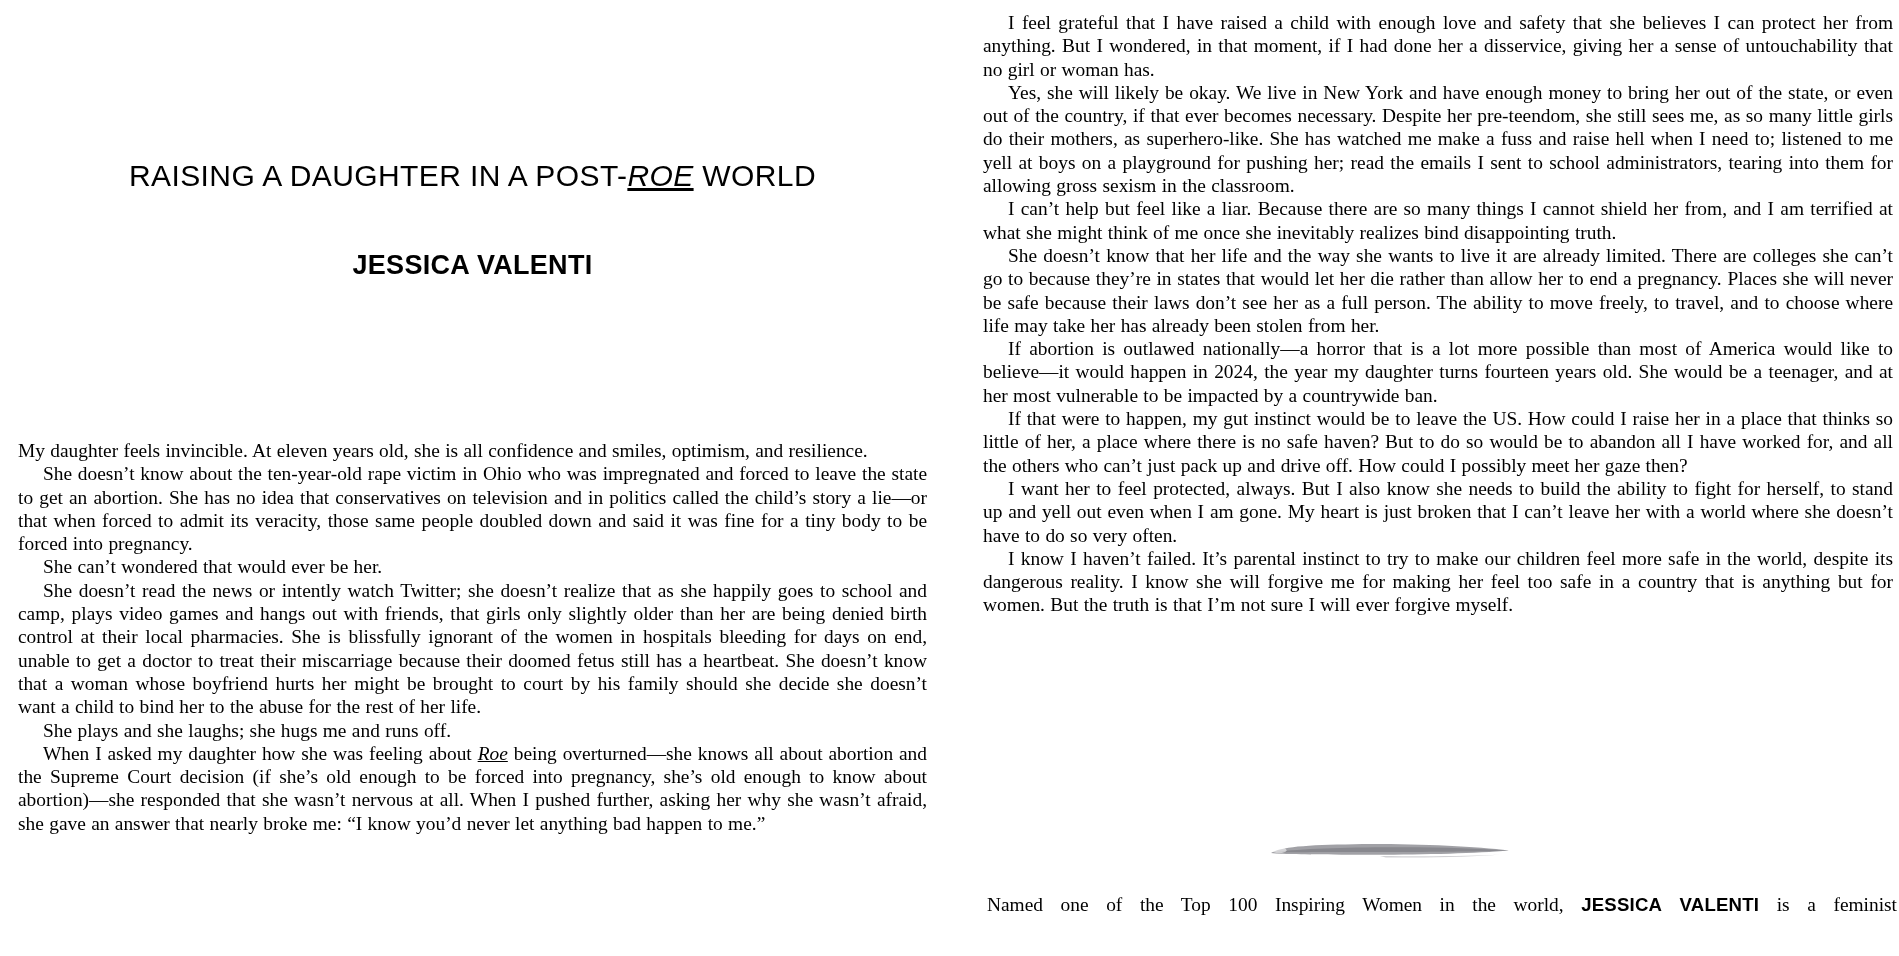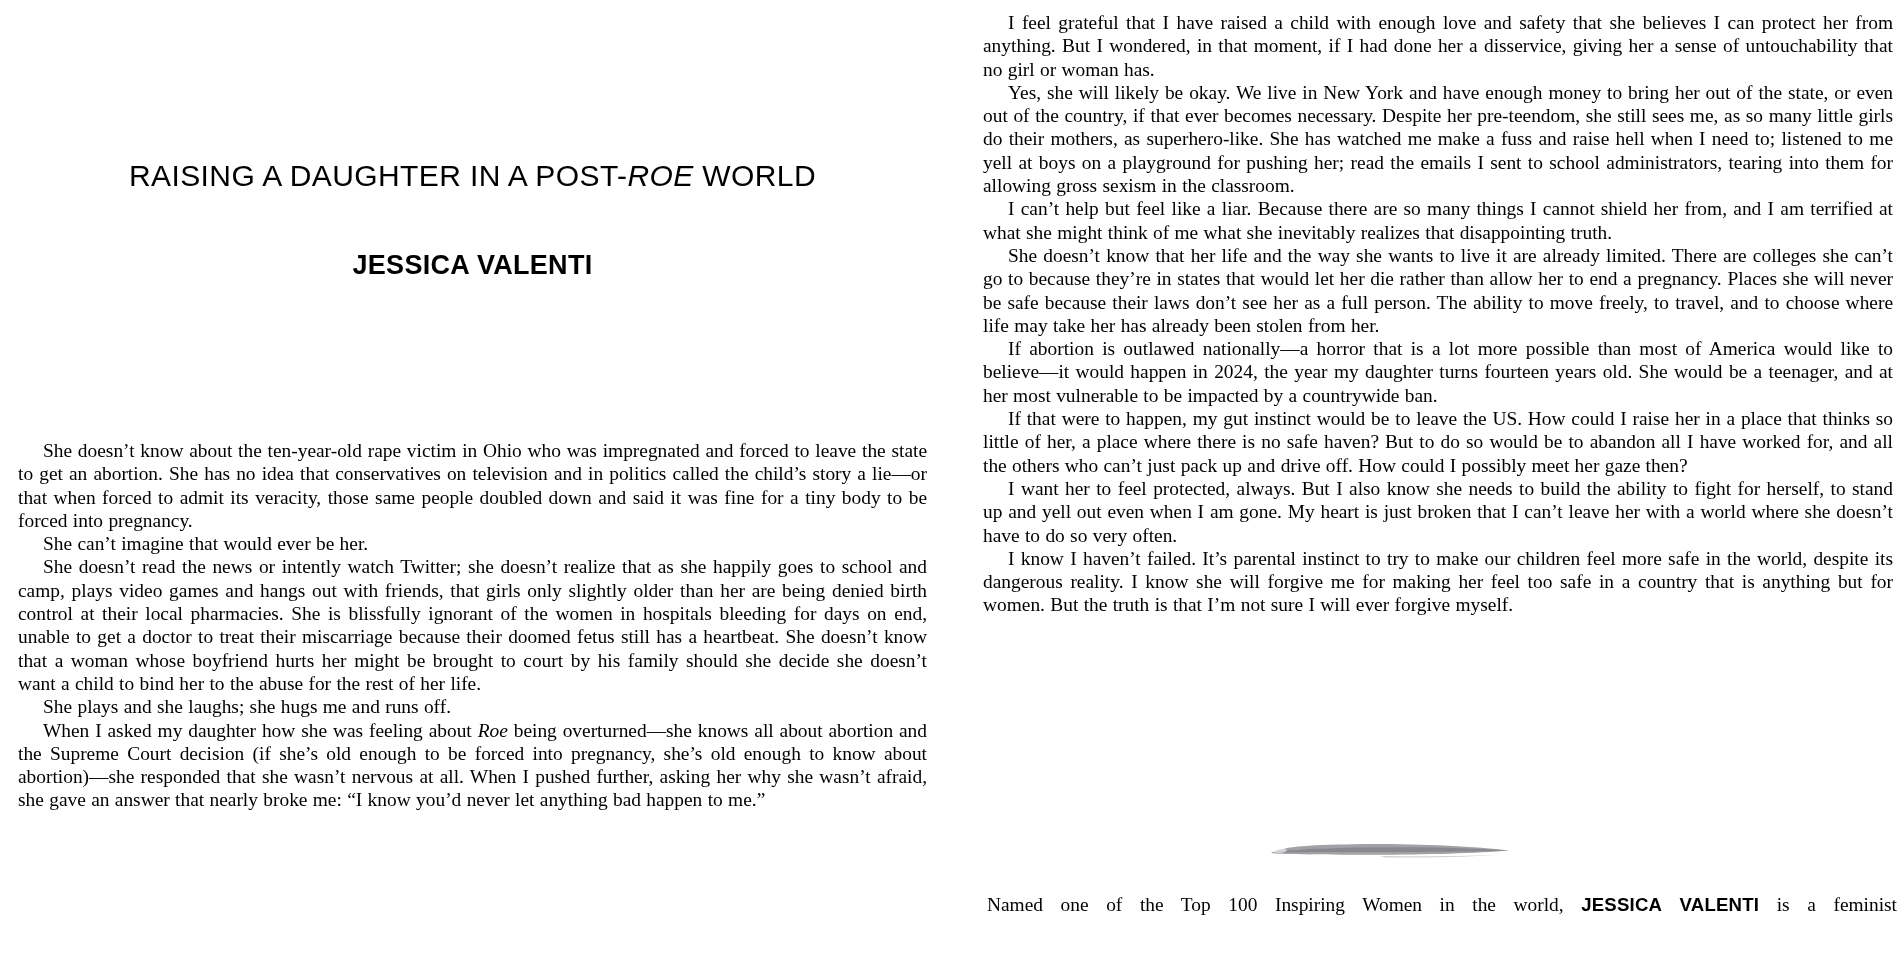--- a/index.html
+++ b/index.html
@@ -35,21 +35,21 @@
   .body-left  { top:439px; }
   .body-right { top:11px; }
 
   .para {
     text-align:justify;
     font-size:19.4px;
     line-height:23.3px;
     word-spacing:0.5px;
   }
   .para.indent { text-indent:25px; }
-  .it { font-style:italic; }
+  .it { font-style:italic;text-decoration:underline; }
 
   .scribble {
     position:absolute; left:279px; top:838px;
     width:252px; height:26px;
   }
 
   .bio {
     position:absolute; top:893px; left:4px; width:100%;
     text-align:justify; text-align-last:justify;
     font-size:19.4px; line-height:23.3px;
@@ -60,33 +60,34 @@
     letter-spacing:0.2px;
   }
 </style>
 </head>
 <body>
 
 <div class="col col-left">
   <div class="doc-title"><span>RAISING A DAUGHTER IN A POST-</span><span class="it">ROE</span><span> WORLD</span></div>
   <div class="doc-author">JESSICA VALENTI</div>
   <div class="body-text body-left">
+      <p class="para"><span>My daughter feels invincible. At eleven years old, she is all confidence and smiles, optimism, and resilience.</span></p>
       <p class="para indent"><span>She doesn’t know about the ten-year-old rape victim in Ohio who was impregnated and forced to leave the state to get an abortion. She has no idea that conservatives on television and in politics called the child’s story a lie—or that when forced to admit its veracity, those same people doubled down and said it was fine for a tiny body to be forced into pregnancy.</span></p>
-      <p class="para indent"><span>She can’t imagine that would ever be her.</span></p>
+      <p class="para indent"><span>She can’t wondered that would ever be her.</span></p>
       <p class="para indent"><span>She doesn’t read the news or intently watch Twitter; she doesn’t realize that as she happily goes to school and camp, plays video games and hangs out with friends, that girls only slightly older than her are being denied birth control at their local pharmacies. She is blissfully ignorant of the women in hospitals bleeding for days on end, unable to get a doctor to treat their miscarriage because their doomed fetus still has a heartbeat. She doesn’t know that a woman whose boyfriend hurts her might be brought to court by his family should she decide she doesn’t want a child to bind her to the abuse for the rest of her life.</span></p>
       <p class="para indent"><span>She plays and she laughs; she hugs me and runs off.</span></p>
       <p class="para indent"><span>When I asked my daughter how she was feeling about </span><span class="it">Roe</span><span> being overturned—she knows all about abortion and the Supreme Court decision (if she’s old enough to be forced into pregnancy, she’s old enough to know about abortion)—she responded that she wasn’t nervous at all. When I pushed further, asking her why she wasn’t afraid, she gave an answer that nearly broke me: “I know you’d never let anything bad happen to me.”</span></p>
     </div>
 </div>
 
 <div class="col col-right">
   <div class="body-text body-right">
       <p class="para indent"><span>I feel grateful that I have raised a child with enough love and safety that she believes I can protect her from anything. But I wondered, in that moment, if I had done her a disservice, giving her a sense of untouchability that no girl or woman has.</span></p>
       <p class="para indent"><span>Yes, she will likely be okay. We live in New York and have enough money to bring her out of the state, or even out of the country, if that ever becomes necessary. Despite her pre-teendom, she still sees me, as so many little girls do their mothers, as superhero-like. She has watched me make a fuss and raise hell when I need to; listened to me yell at boys on a playground for pushing her; read the emails I sent to school administrators, tearing into them for allowing gross sexism in the classroom.</span></p>
-      <p class="para indent"><span>I can’t help but feel like a liar. Because there are so many things I cannot shield her from, and I am terrified at what she might think of me what she inevitably realizes that disappointing truth.</span></p>
+      <p class="para indent"><span>I can’t help but feel like a liar. Because there are so many things I cannot shield her from, and I am terrified at what she might think of me once she inevitably realizes bind disappointing truth.</span></p>
       <p class="para indent"><span>She doesn’t know that her life and the way she wants to live it are already limited. There are colleges she can’t go to because they’re in states that would let her die rather than allow her to end a pregnancy. Places she will never be safe because their laws don’t see her as a full person. The ability to move freely, to travel, and to choose where life may take her has already been stolen from her.</span></p>
       <p class="para indent"><span>If abortion is outlawed nationally—a horror that is a lot more possible than most of America would like to believe—it would happen in 2024, the year my daughter turns fourteen years old. She would be a teenager, and at her most vulnerable to be impacted by a countrywide ban.</span></p>
       <p class="para indent"><span>If that were to happen, my gut instinct would be to leave the US. How could I raise her in a place that thinks so little of her, a place where there is no safe haven? But to do so would be to abandon all I have worked for, and all the others who can’t just pack up and drive off. How could I possibly meet her gaze then?</span></p>
       <p class="para indent"><span>I want her to feel protected, always. But I also know she needs to build the ability to fight for herself, to stand up and yell out even when I am gone. My heart is just broken that I can’t leave her with a world where she doesn’t have to do so very often.</span></p>
       <p class="para indent"><span>I know I haven’t failed. It’s parental instinct to try to make our children feel more safe in the world, despite its dangerous reality. I know she will forgive me for making her feel too safe in a country that is anything but for women. But the truth is that I’m not sure I will ever forgive myself.</span></p>
     </div>
 
   <svg class="scribble" viewBox="0 0 252 26" xmlns="http://www.w3.org/2000/svg">
     <path d="M9,15 C18,9 44,6.8 92,6.2 C150,5.6 212,8.2 247,12.6 C212,15.6 152,17.2 96,16.8 C50,16.4 19,16.6 9,15 Z" opacity="0.78" fill="#87878d"></path>
     <path d="M10,14.6 C32,11 72,9.6 122,9.2 C172,8.8 216,10.2 247,12.6 C216,13.8 162,14.2 112,14 C62,13.8 26,14.2 10,14.6 Z" fill="#6f6f76" opacity="0.5"></path>

